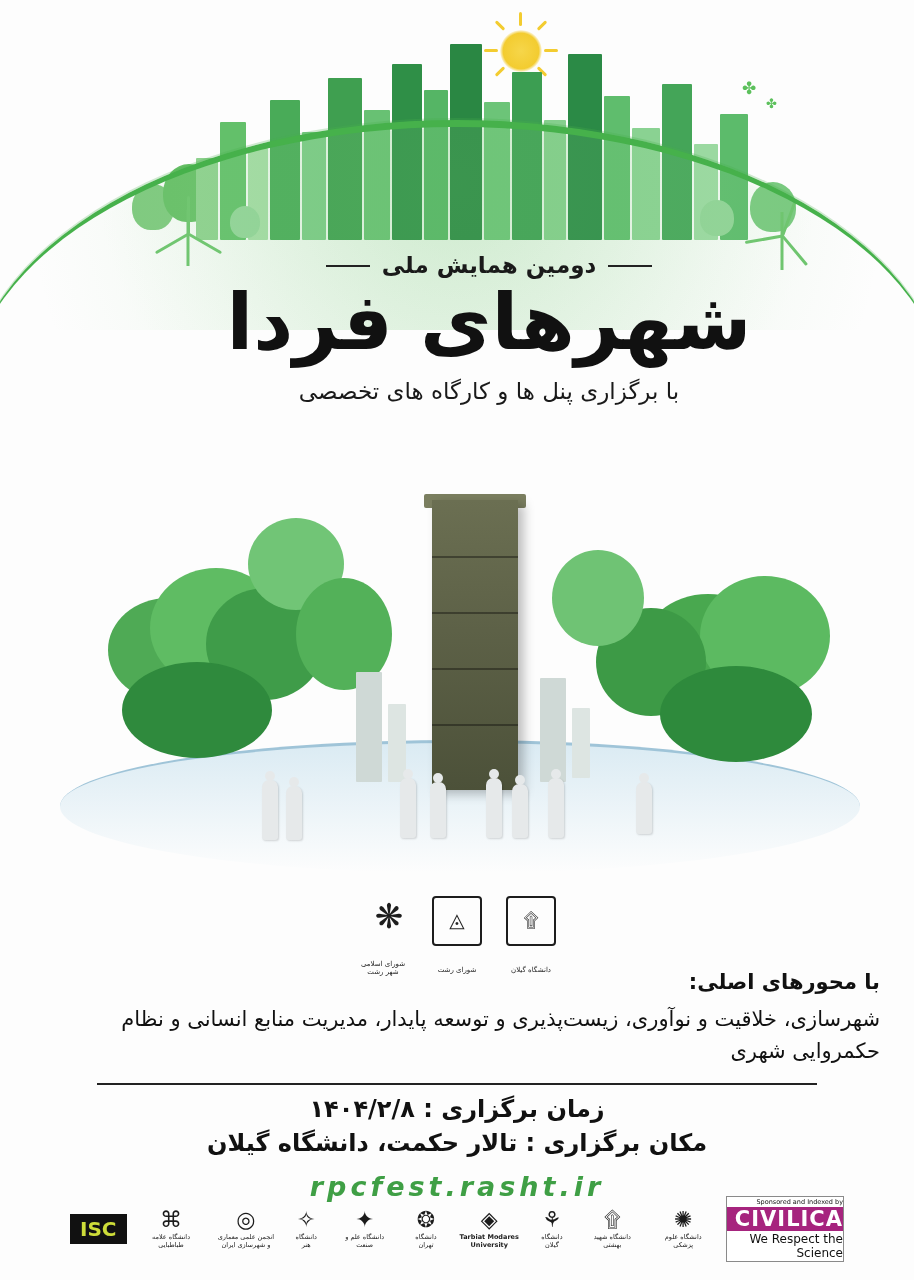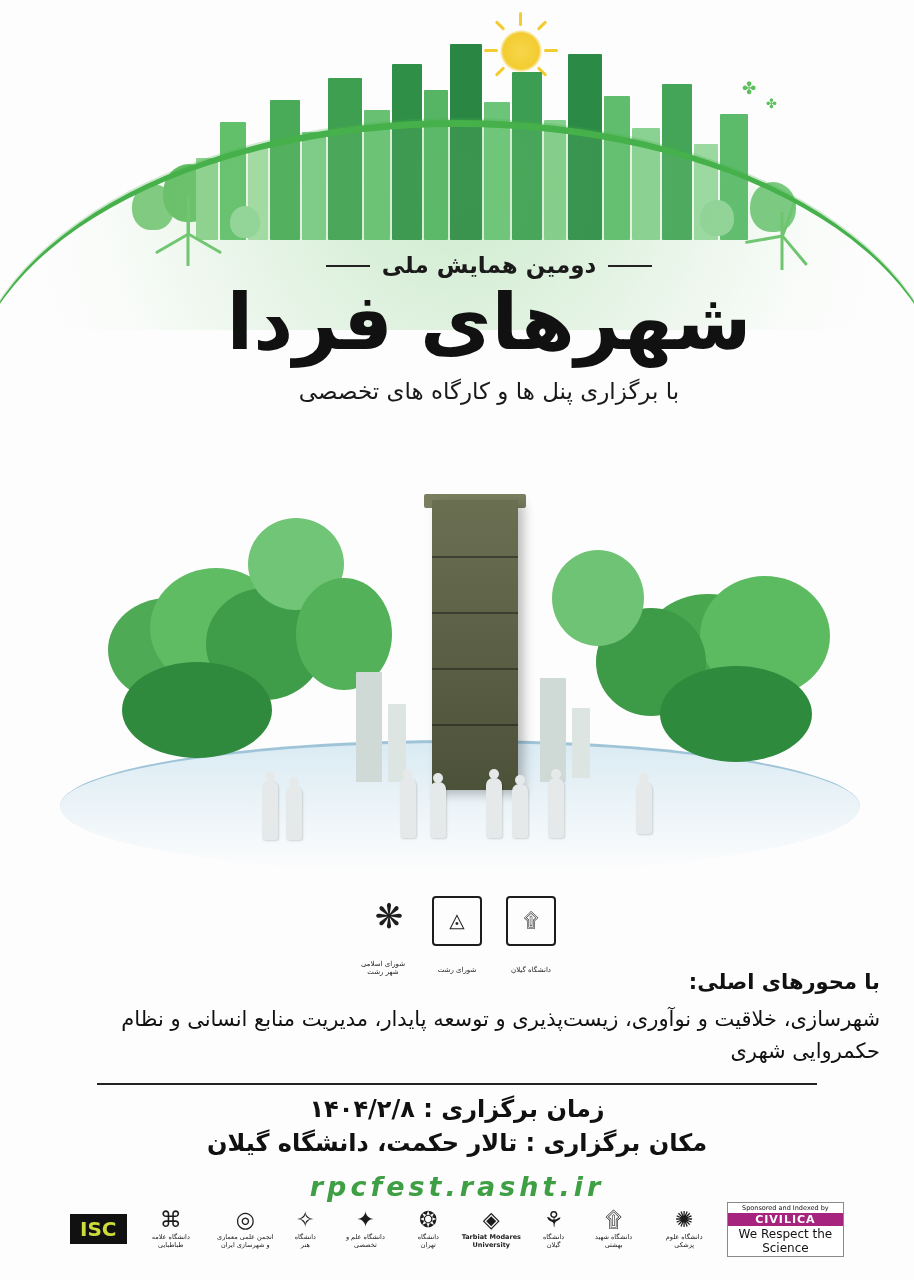--- a/index.html
+++ b/index.html
@@ -145,24 +145,24 @@
   }
   .spon{
     display:flex;flex-direction:column;align-items:center;justify-content:center;
     color:#1b1b1b;
   }
   .spon .mark{
     font-size:22px;line-height:1;
   }
   .spon .cap{font-size:6.5px;text-align:center;margin-top:2px;max-width:62px;}
   .civilica{
-    width:118px;border:1px solid #8a8a8a;text-align:center;background:#fff;
+    width:118px;border:1px solid #8a8a8a;text-align:right;background:#fff;
   }
   .civilica .top{font-size:6.5px;background:#fff;color:#111;padding:1px 0;}
-  .civilica .mid{background:#a6247e;color:#fff;font-size:11px;font-weight:bold;letter-spacing:1px;}
+  .civilica .mid{background:#a6247e;color:#fff;font-size:21px;font-weight:bold;letter-spacing:1px;}
   .civilica .bot{font-size:12px;color:#111;padding:1px 0;}
   .isc{
     background:#111;color:#cddc39;font-weight:bold;font-size:20px;padding:3px 10px;letter-spacing:0px;
   }
 </style>
 </head>
 <body>
 
 <div class="poster">
 
@@ -324,21 +324,21 @@
     <div class="spon">
       <div class="mark">◈</div>
       <div class="cap" style="font-weight:bold;">Tarbiat Modares University</div>
     </div>
     <div class="spon">
       <div class="mark">❂</div>
       <div class="cap">دانشگاه تهران</div>
     </div>
     <div class="spon">
       <div class="mark">✦</div>
-      <div class="cap">دانشگاه علم و تخصصی</div>
+      <div class="cap">دانشگاه علم و صنعت</div>
     </div>
     <div class="spon">
       <div class="mark">✧</div>
       <div class="cap">دانشگاه هنر</div>
     </div>
     <div class="spon">
       <div class="mark">◎</div>
       <div class="cap">انجمن علمی معماری و شهرسازی ایران</div>
     </div>
     <div class="spon">

